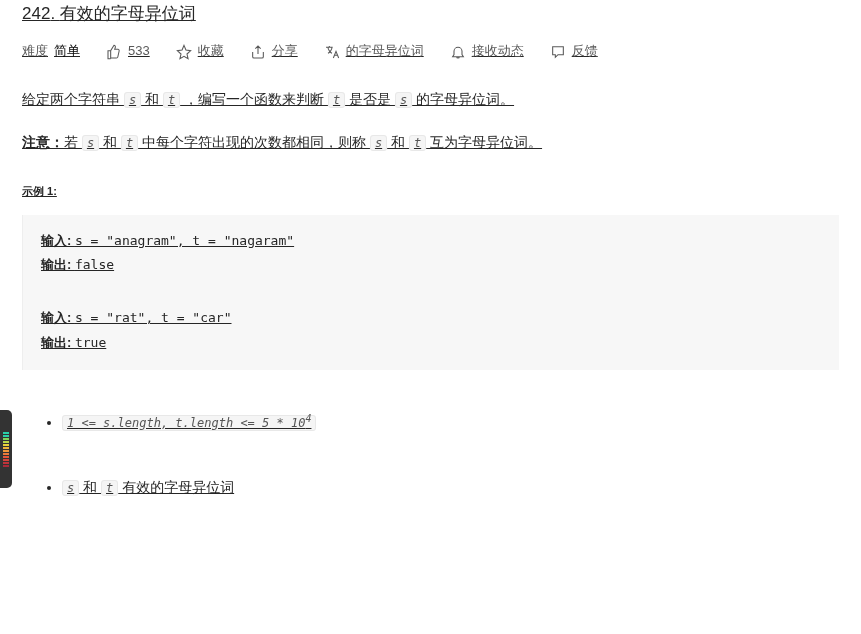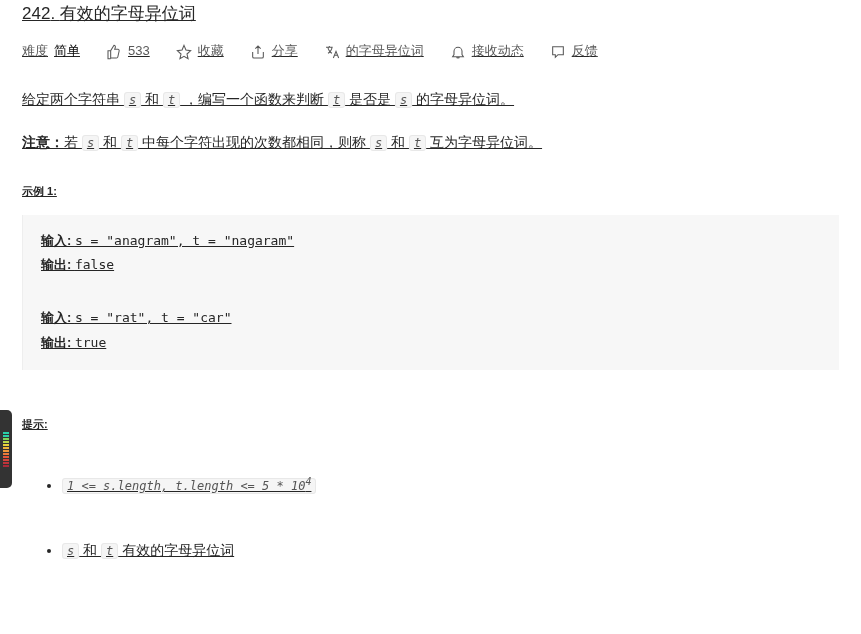--- a/index.html
+++ b/index.html
@@ -163,21 +163,20 @@
     <div class="code-block"><span class="lbl">输入: </span><span>s = "anagram", t = "nagaram"</span>
 <span class="lbl">输出: </span><span>false</span></div>
   </div>
 
   <div>
     <div class="code-block"><span class="lbl">输入: </span><span>s = "rat", t = "car"</span>
 <span class="lbl">输出: </span><span>true</span></div>
   </div>
 
   <div>
-    <div class="section-heading" style="margin-top:46px;">提示:</div>
     <ul class="hints">
       <li>
         <code class="inline-code"><span>1 &lt;= s.length, t.length &lt;= 5 * 10</span><span class="sup">4</span></code>
       </li>
       <li>
         <code class="inline-code">s</code><span> 和 </span><code class="inline-code">t</code><span> 有效的字母异位词</span>
       </li>
     </ul>
   </div>
 

